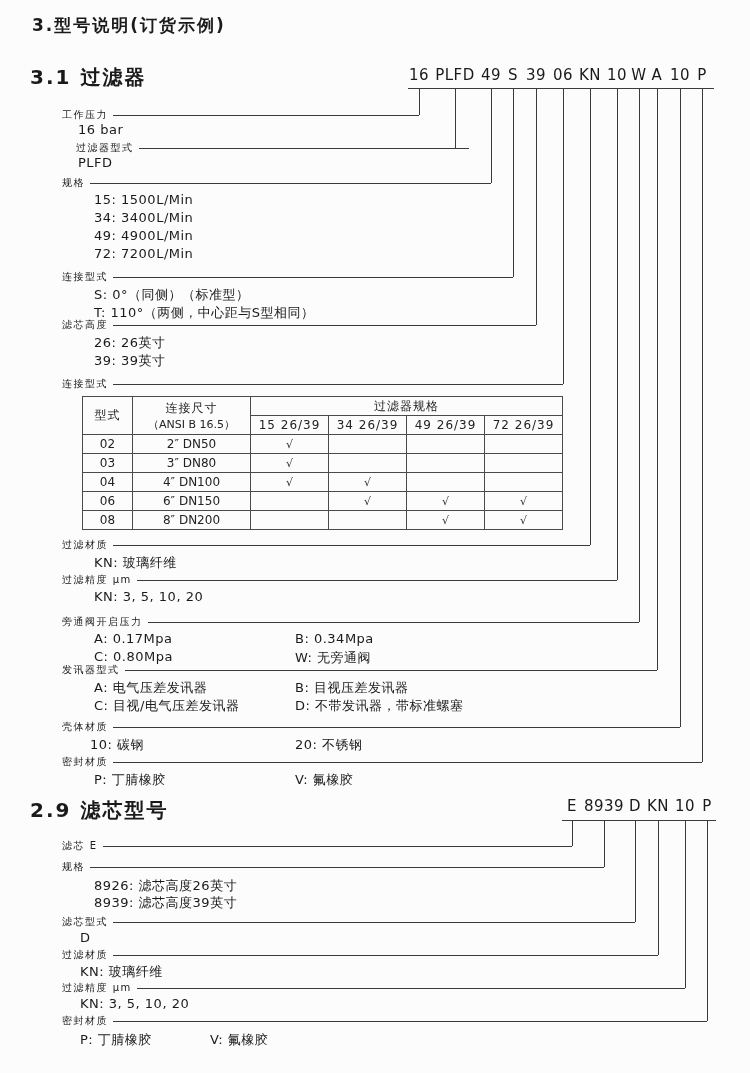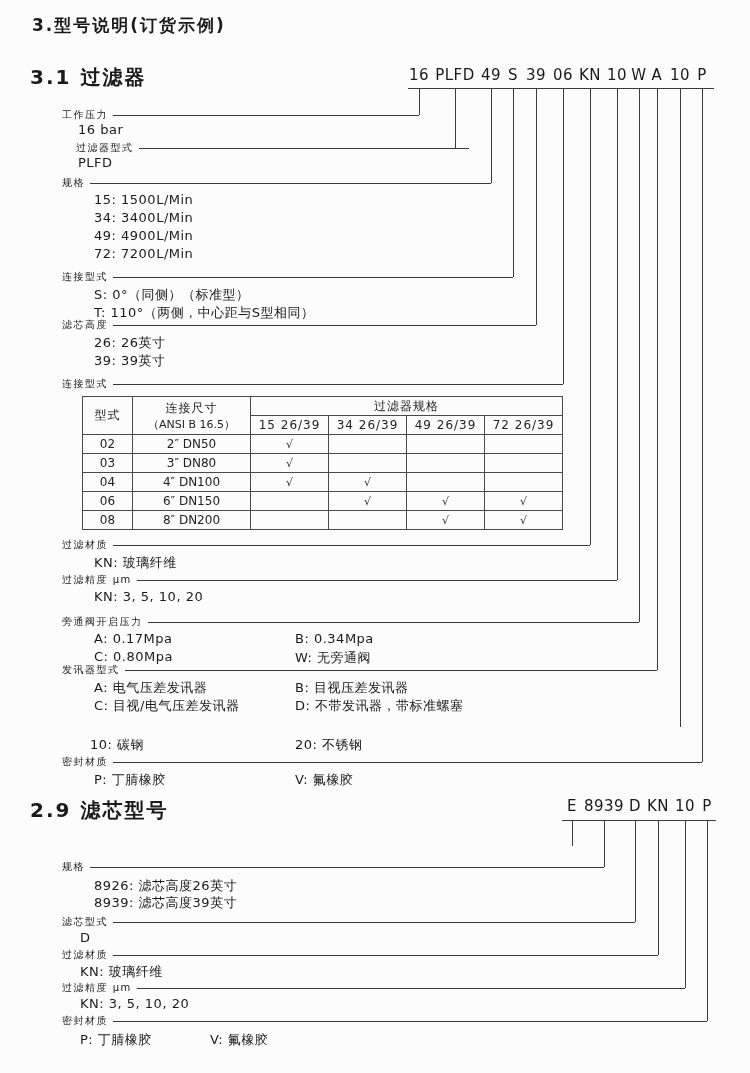--- a/index.html
+++ b/index.html
@@ -197,39 +197,47 @@
 
   <div class="row" style="left:62px;top:661px;width:595px">
     <span class="lbl">发讯器型式</span>
     <span class="leader"></span>
   </div>
   <div class="val" style="left:94px;top:679px">A: 电气压差发讯器</div>
   <div class="val" style="left:295px;top:679px">B: 目视压差发讯器</div>
   <div class="val" style="left:94px;top:697px">C: 目视/电气压差发讯器</div>
   <div class="val" style="left:295px;top:697px">D: 不带发讯器，带标准螺塞</div>
 
+  <div class="row" style="left:62px;top:718px;width:618px">
+    <span class="lbl">壳体材质</span>
+    <span class="leader"></span>
+  </div>
   <div class="val" style="left:90px;top:736px">10: 碳钢</div>
   <div class="val" style="left:295px;top:736px">20: 不锈钢</div>
 
   <div class="row" style="left:62px;top:753px;width:640px">
     <span class="lbl">密封材质</span>
     <span class="leader"></span>
   </div>
   <div class="val" style="left:94px;top:771px">P: 丁腈橡胶</div>
   <div class="val" style="left:295px;top:771px">V: 氟橡胶</div>
 
   <div class="heading" style="left:30px;top:797px">2.9 滤芯型号</div>
 
   <span class="seg" style="left:572px;top:797px">E</span>
   <span class="seg" style="left:604px;top:797px">8939</span>
   <span class="seg" style="left:635px;top:797px">D</span>
   <span class="seg" style="left:658px;top:797px">KN</span>
   <span class="seg" style="left:685px;top:797px">10</span>
   <span class="seg" style="left:707px;top:797px">P</span>
 
+  <div class="row" style="left:62px;top:837px;width:510px">
+    <span class="lbl">滤芯 E</span>
+    <span class="leader"></span>
+  </div>
 
   <div class="row" style="left:62px;top:858px;width:542px">
     <span class="lbl">规格</span>
     <span class="leader"></span>
   </div>
   <div class="val" style="left:94px;top:877px">8926: 滤芯高度26英寸</div>
   <div class="val" style="left:94px;top:894px">8939: 滤芯高度39英寸</div>
 
   <div class="row" style="left:62px;top:913px;width:573px">
     <span class="lbl">滤芯型式</span>

